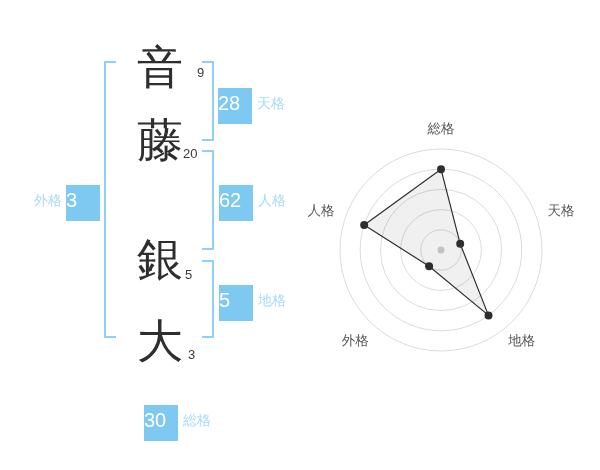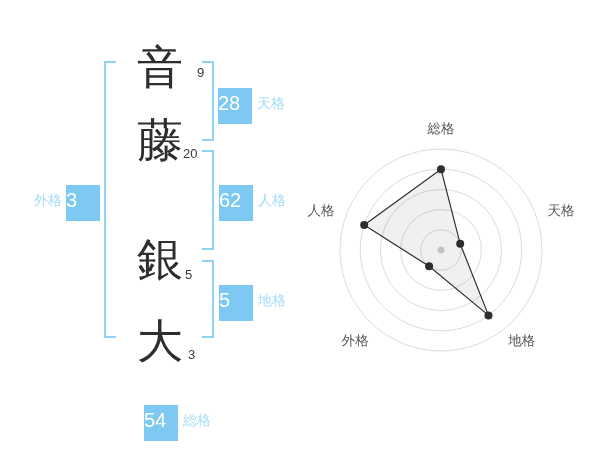--- a/index.html
+++ b/index.html
@@ -61,21 +61,21 @@
 
   <div class="bracket br-left"></div>
   <div class="bracket br-ten"></div>
   <div class="bracket br-jin"></div>
   <div class="bracket br-chi"></div>
 
   <div class="vbox vb-ten">28</div>
   <div class="vbox vb-jin">62</div>
   <div class="vbox vb-chi">5</div>
   <div class="vbox vb-gai">3</div>
-  <div class="vbox vb-sou">54</div>
+  <div class="vbox vb-sou">30</div>
 
   <div class="vlabel vl-ten">天格</div>
   <div class="vlabel vl-jin">人格</div>
   <div class="vlabel vl-chi">地格</div>
   <div class="vlabel vl-gai">外格</div>
   <div class="vlabel vl-sou">総格</div>
 
   <svg class="radar" viewBox="0 0 300 300" xmlns="http://www.w3.org/2000/svg">
       <circle cx="150" cy="150" r="101.0" class="ring"></circle>
       <circle cx="150" cy="150" r="80.8" class="ring"></circle>

